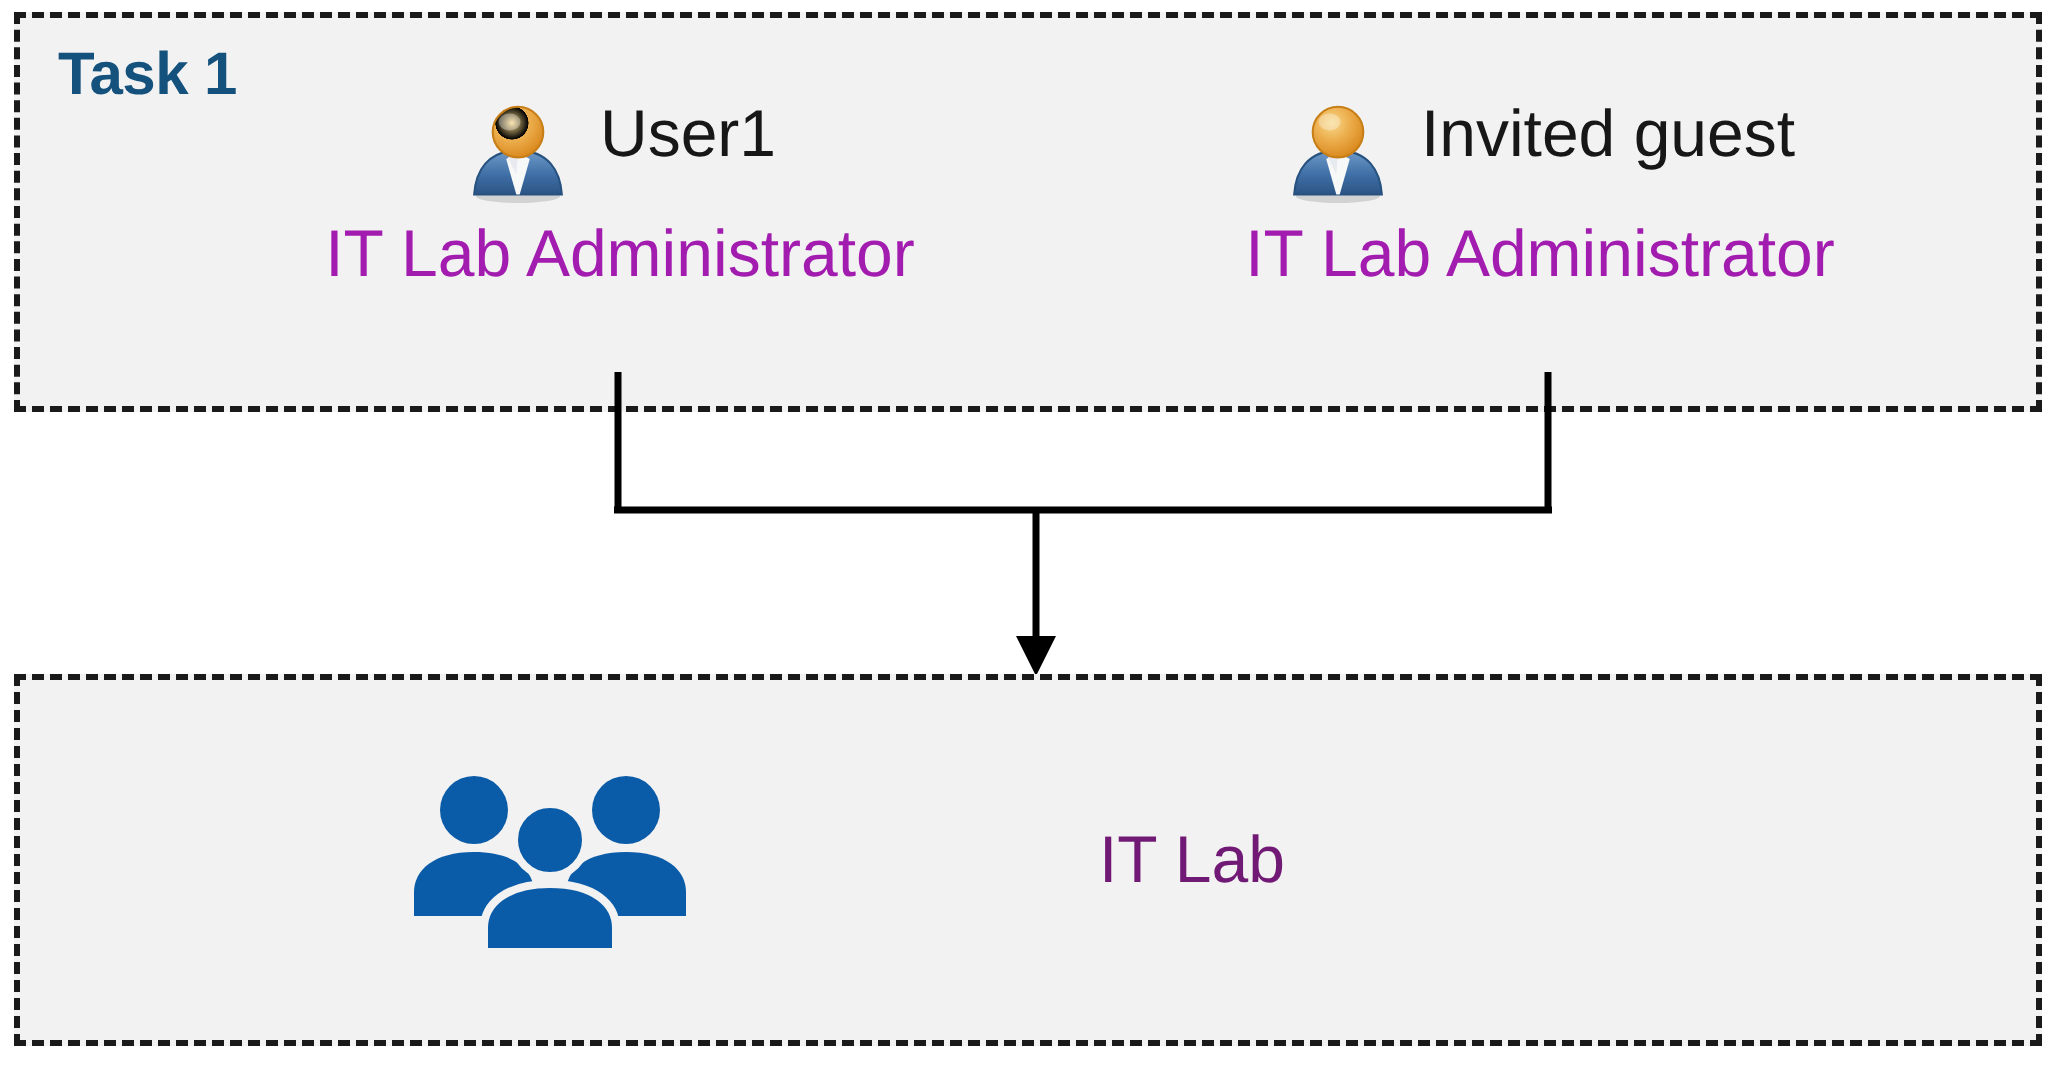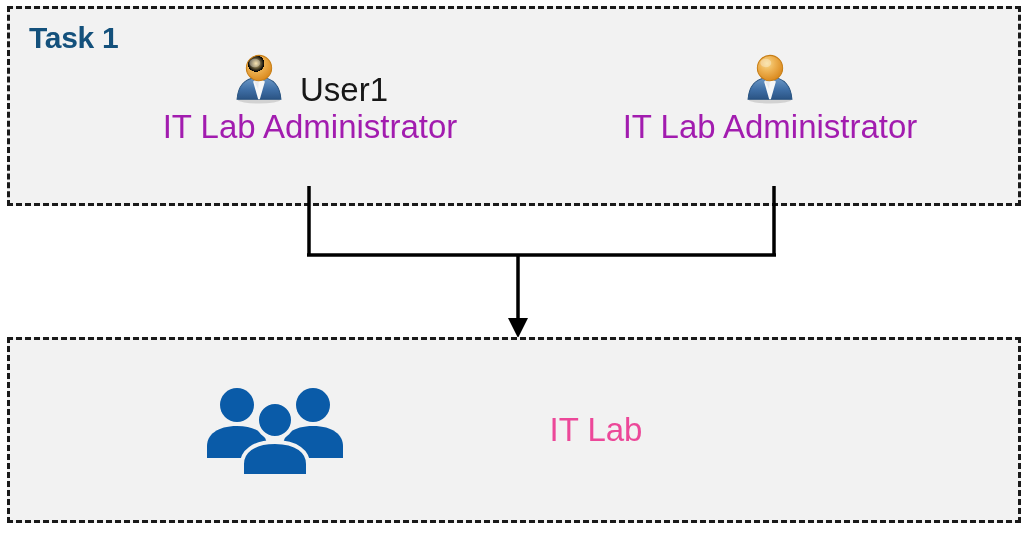--- a/index.html
+++ b/index.html
@@ -55,21 +55,21 @@
   .person {
     position: absolute;
     text-align: center;
     white-space: nowrap;
   }
   #person-user1  { left: 120px; top: 50px; width: 380px; }
   #person-guest  { left: 580px; top: 50px; width: 380px; }
 
   .person-row {
     display: flex;
-    align-items: flex-end;
+    align-items: flex-start;
     justify-content: center;
     gap: 14px;
     height: 56px;
   }
   .person-name {
     font-size: 33px;
     color: #171717;
     line-height: 1;
   }
   .person-role {
@@ -98,21 +98,21 @@
     gap: 22px;
   }
   .group-avatar {
     width: 150px;
     height: 96px;
     flex: 0 0 auto;
     display: block;
   }
   .group-label {
     font-size: 33px;
-    color: #ec4899;
+    color: #701a75;
     line-height: 1.22;
     text-align: center;
     flex: 1 1 auto;
   }
 
   
   #connector {
     position: absolute;
     left: 0;
     top: 0;
@@ -178,20 +178,21 @@
             <stop offset="100%" stop-color="#2B5484"></stop>
           </linearGradient>
         </defs>
         <ellipse cx="32" cy="57" rx="25" ry="4" fill="#000000" opacity="0.13"></ellipse>
         <path d="M32 30 C14 30 7 42 6 56 L58 56 C57 42 50 30 32 30 Z" fill="url(#bodyGrad2)" stroke="#27527F" stroke-width="1.2"></path>
         <path d="M32 31 L25 35 L31 56 L33 56 L39 35 Z" fill="#F7F8F8"></path>
         <path d="M32 31 L26 34 L31 44 Z" fill="#E4E8ED" opacity="0.85"></path>
         <circle cx="32" cy="19" r="15" fill="url(#headGrad2)" stroke="#C77E16" stroke-width="1.2"></circle>
         <ellipse cx="27" cy="13" rx="6.5" ry="5" fill="#FFFFFF" opacity="0.32"></ellipse>
       </svg>
+      <span class="person-name">Invited guest</span>
     </div>
     <div class="person-role">IT Lab Administrator</div>
   </div>
 
   <svg id="connector" viewBox="0 0 1028 534">
 
     <path d="M309 186 L309 255" stroke="#000000" stroke-width="3.5" fill="none"></path>
 
     <path d="M774 186 L774 255" stroke="#000000" stroke-width="3.5" fill="none"></path>
 

